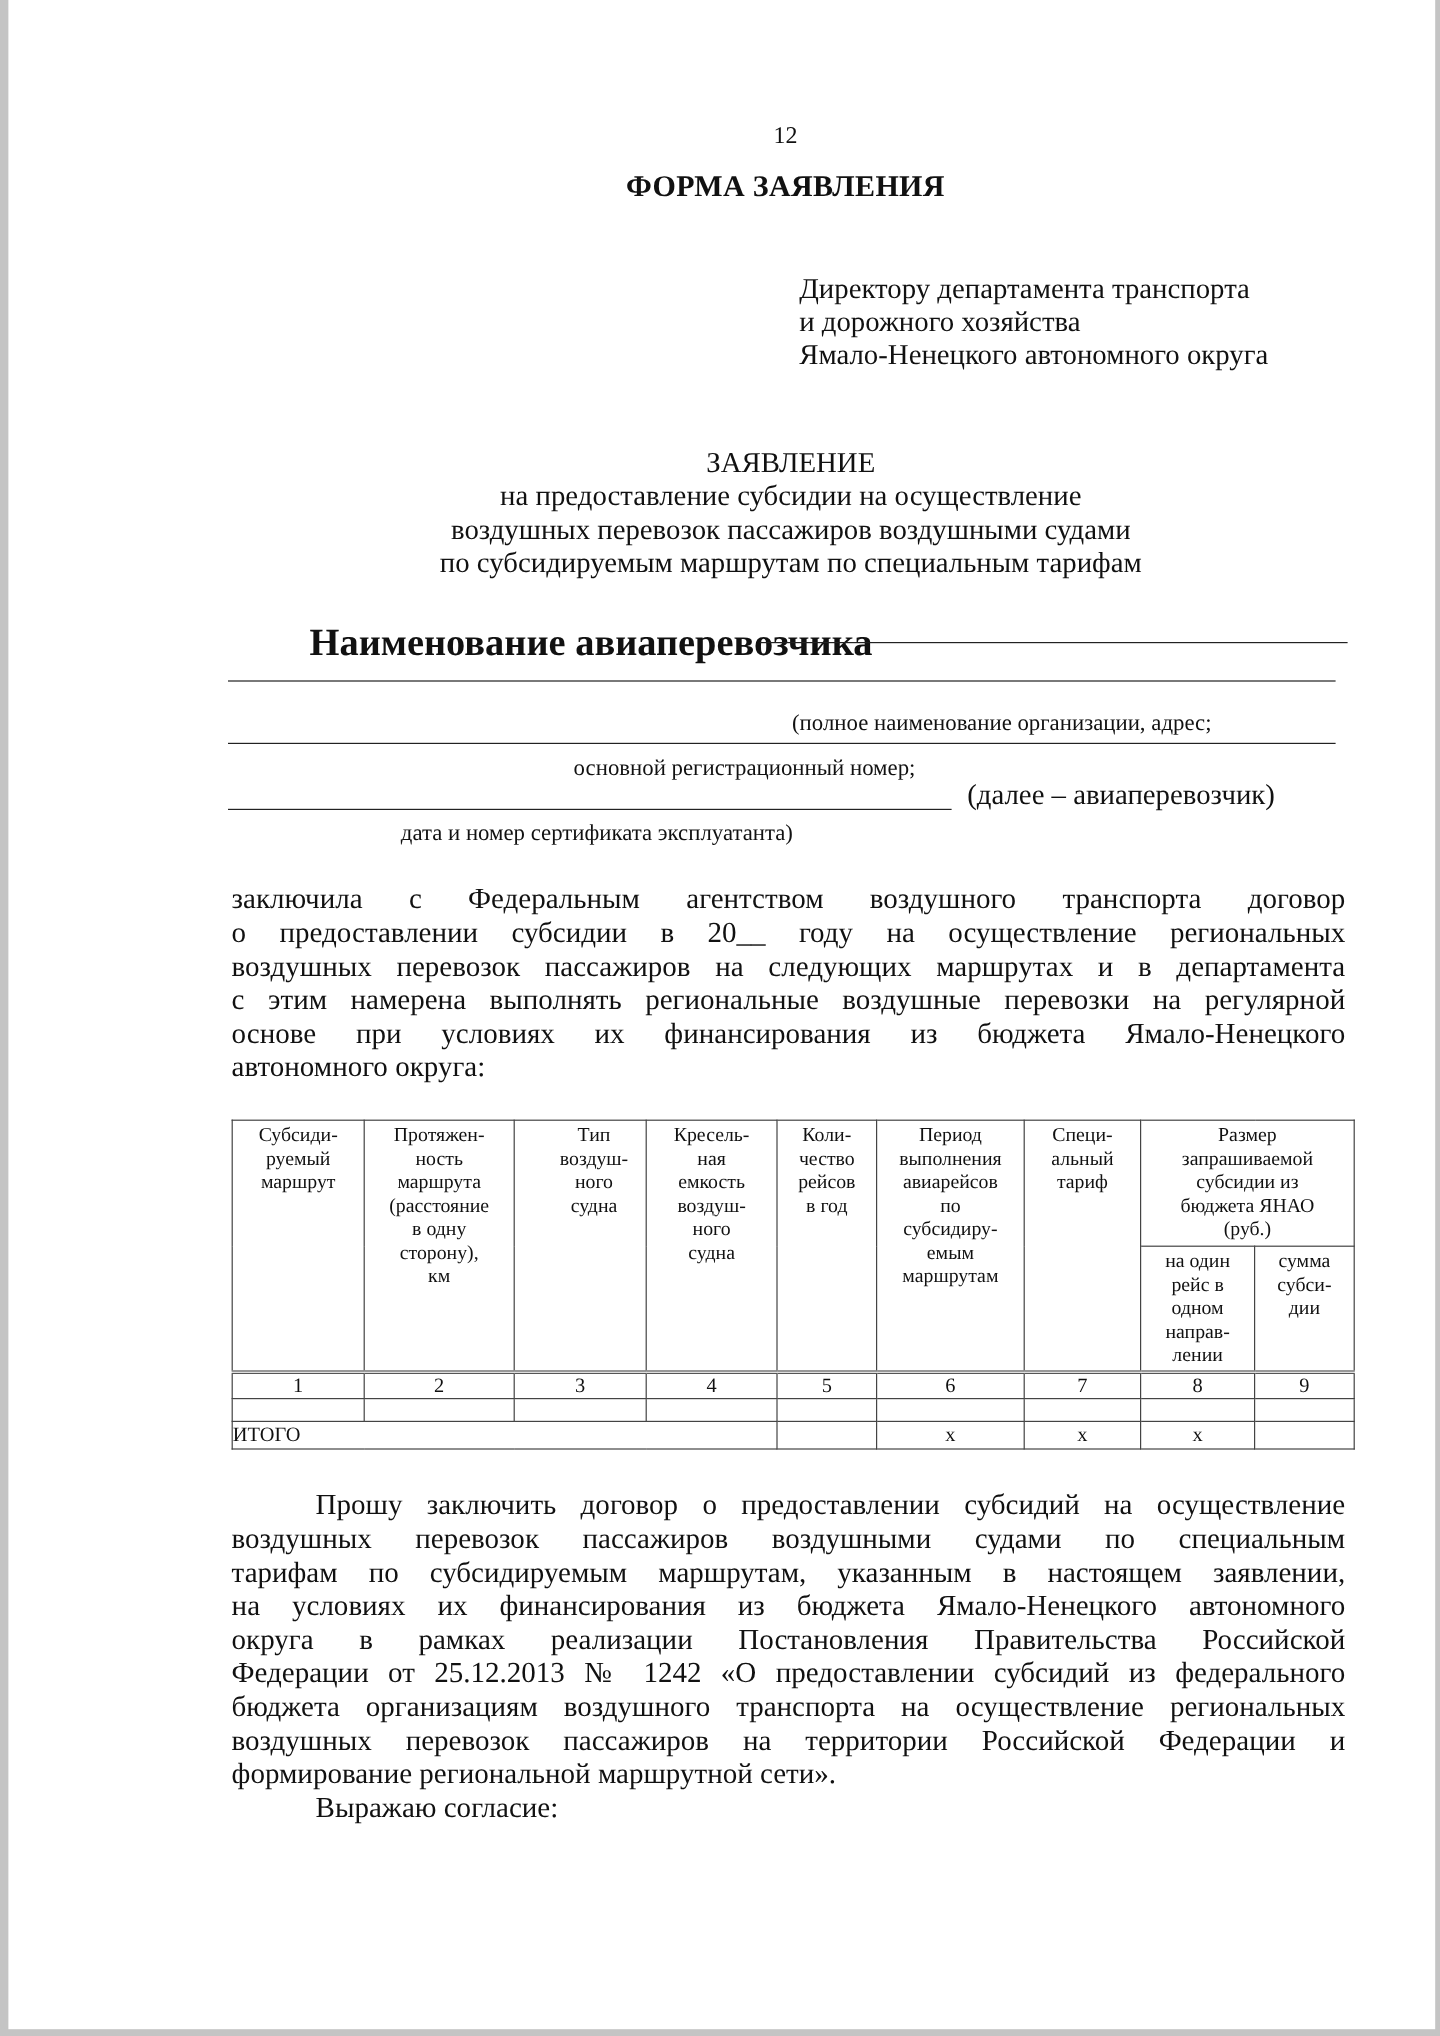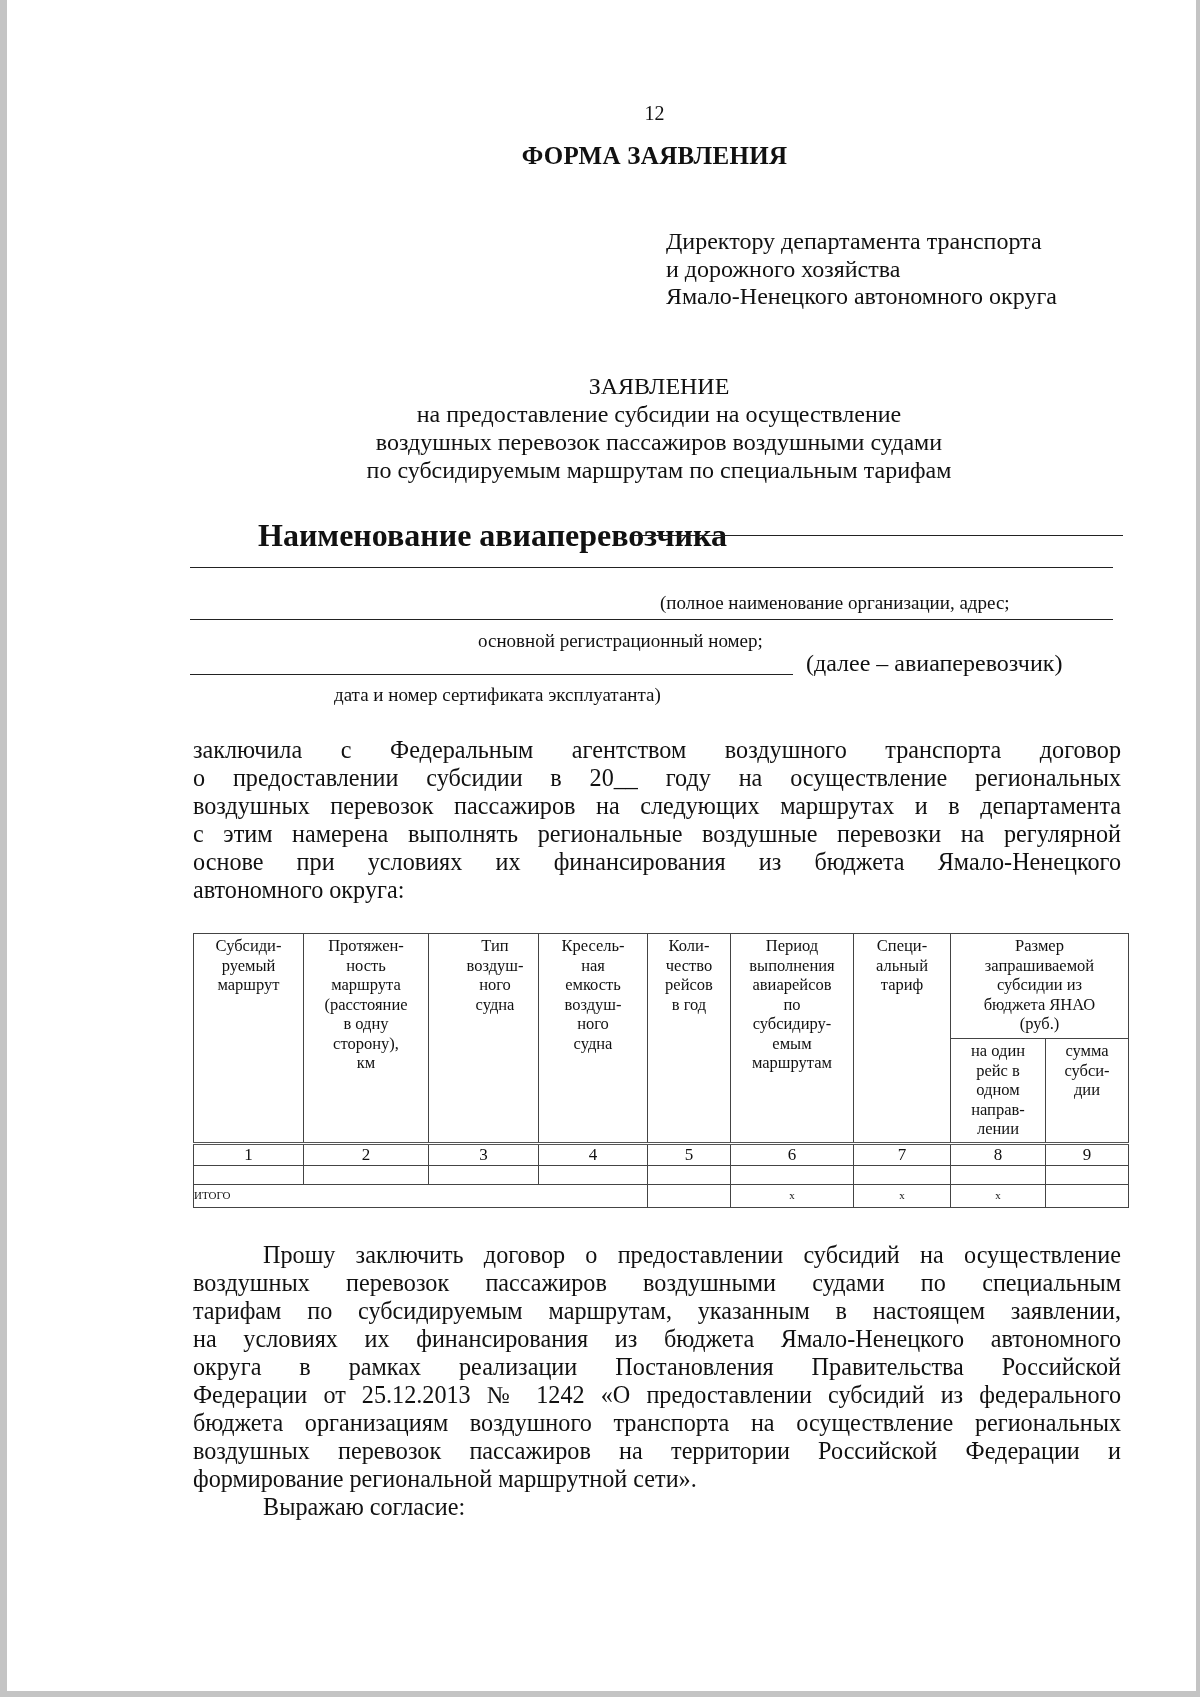--- a/index.html
+++ b/index.html
@@ -17,21 +17,21 @@
   .uline { position: absolute; border-bottom: 1.5px solid #222; height: 0; }
   .hint { font-size: 19px; }
   .body-text { position: absolute; left: 193px; width: 928px; font-size: 24.2px; line-height: 28px; text-align: justify; }
   .body-text .line { display: block; text-align: justify; text-align-last: justify; white-space: nowrap; }
   .body-text .line.last { text-align-last: left; }
   .indent { padding-left: 70px; }
   table.subsidy { position: absolute; left: 193px; top: 933px; border-collapse: collapse; font-size: 16.5px; line-height: 19.5px; }
   table.subsidy td { border: 1.5px solid #444; text-align: center; vertical-align: top; padding: 2px 2px 0 2px; }
   table.subsidy tr.num td { vertical-align: middle; padding: 0; height: 20px; font-size: 17px; border-top: 3px double #555; }
   table.subsidy tr.blank td { height: 18px; padding: 0; }
-  table.subsidy tr.total td { height: 22px; padding: 0; vertical-align: middle; font-size: 11px; }
+  table.subsidy tr.total td { height: 22px; padding: 0; vertical-align: middle; font-size: 17px; }
   table.subsidy td.total-label { text-align: left; padding-left: 10px; }
 </style>
 </head>
 <body>
 
 <div class="page"></div>
 
 <div class="abs page-number">12</div>
 <div class="abs form-title">ФОРМА ЗАЯВЛЕНИЯ</div>
 

